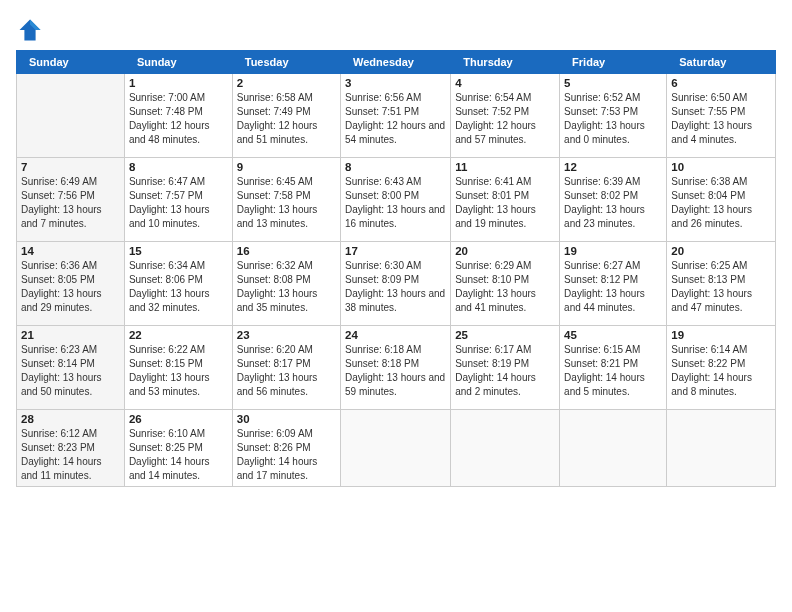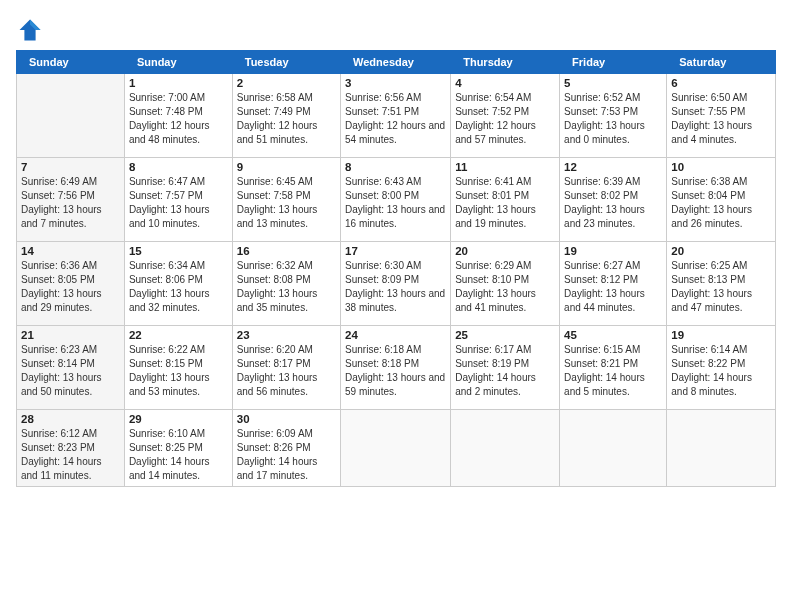--- a/index.html
+++ b/index.html
@@ -251,21 +251,21 @@
             <div class="day-num">19</div>
             <div class="day-info">Sunrise: 6:14 AM<br>Sunset: 8:22 PM<br>Daylight: 14 hours and 8 minutes.</div>
           </td>
         </tr>
         <tr>
           <td>
             <div class="day-num">28</div>
             <div class="day-info">Sunrise: 6:12 AM<br>Sunset: 8:23 PM<br>Daylight: 14 hours and 11 minutes.</div>
           </td>
           <td>
-            <div class="day-num">29</div>
+            <div class="day-num">26</div>
             <div class="day-info">Sunrise: 6:10 AM<br>Sunset: 8:25 PM<br>Daylight: 14 hours and 14 minutes.</div>
           </td>
           <td>
             <div class="day-num">30</div>
             <div class="day-info">Sunrise: 6:09 AM<br>Sunset: 8:26 PM<br>Daylight: 14 hours and 17 minutes.</div>
           </td>
           <td class="empty-cell"></td>
           <td class="empty-cell"></td>
           <td class="empty-cell"></td>
           <td class="empty-cell"></td>

